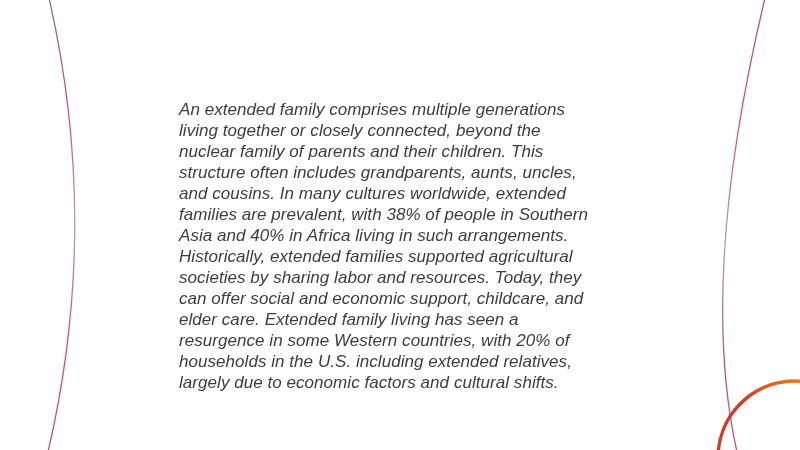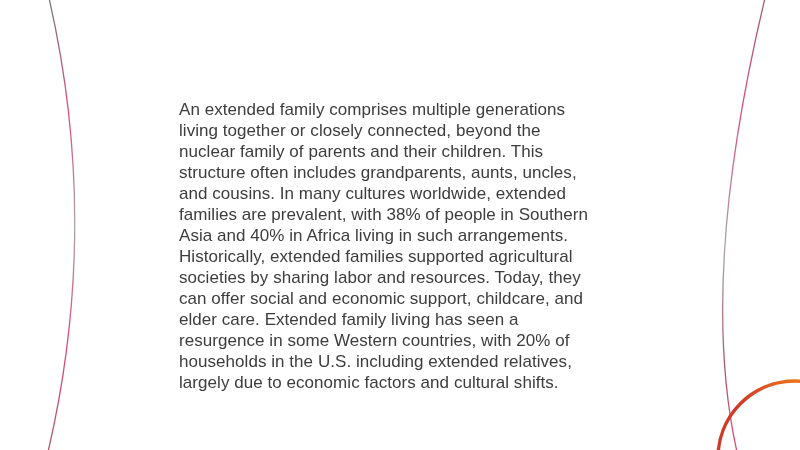--- a/index.html
+++ b/index.html
@@ -11,20 +11,21 @@
     height: 450px;
     overflow: hidden;
     background: #ffffff;
     font-family: "Liberation Sans", sans-serif;
   }
   .slide {
     position: relative;
     width: 800px;
     height: 450px;
     background: #ffffff;
+    font-style: italic;
   }
   .decor-svg {
     position: absolute;
     left: 0;
     top: 0;
     width: 800px;
     height: 450px;
   }
   .body-text {
     position: absolute;

